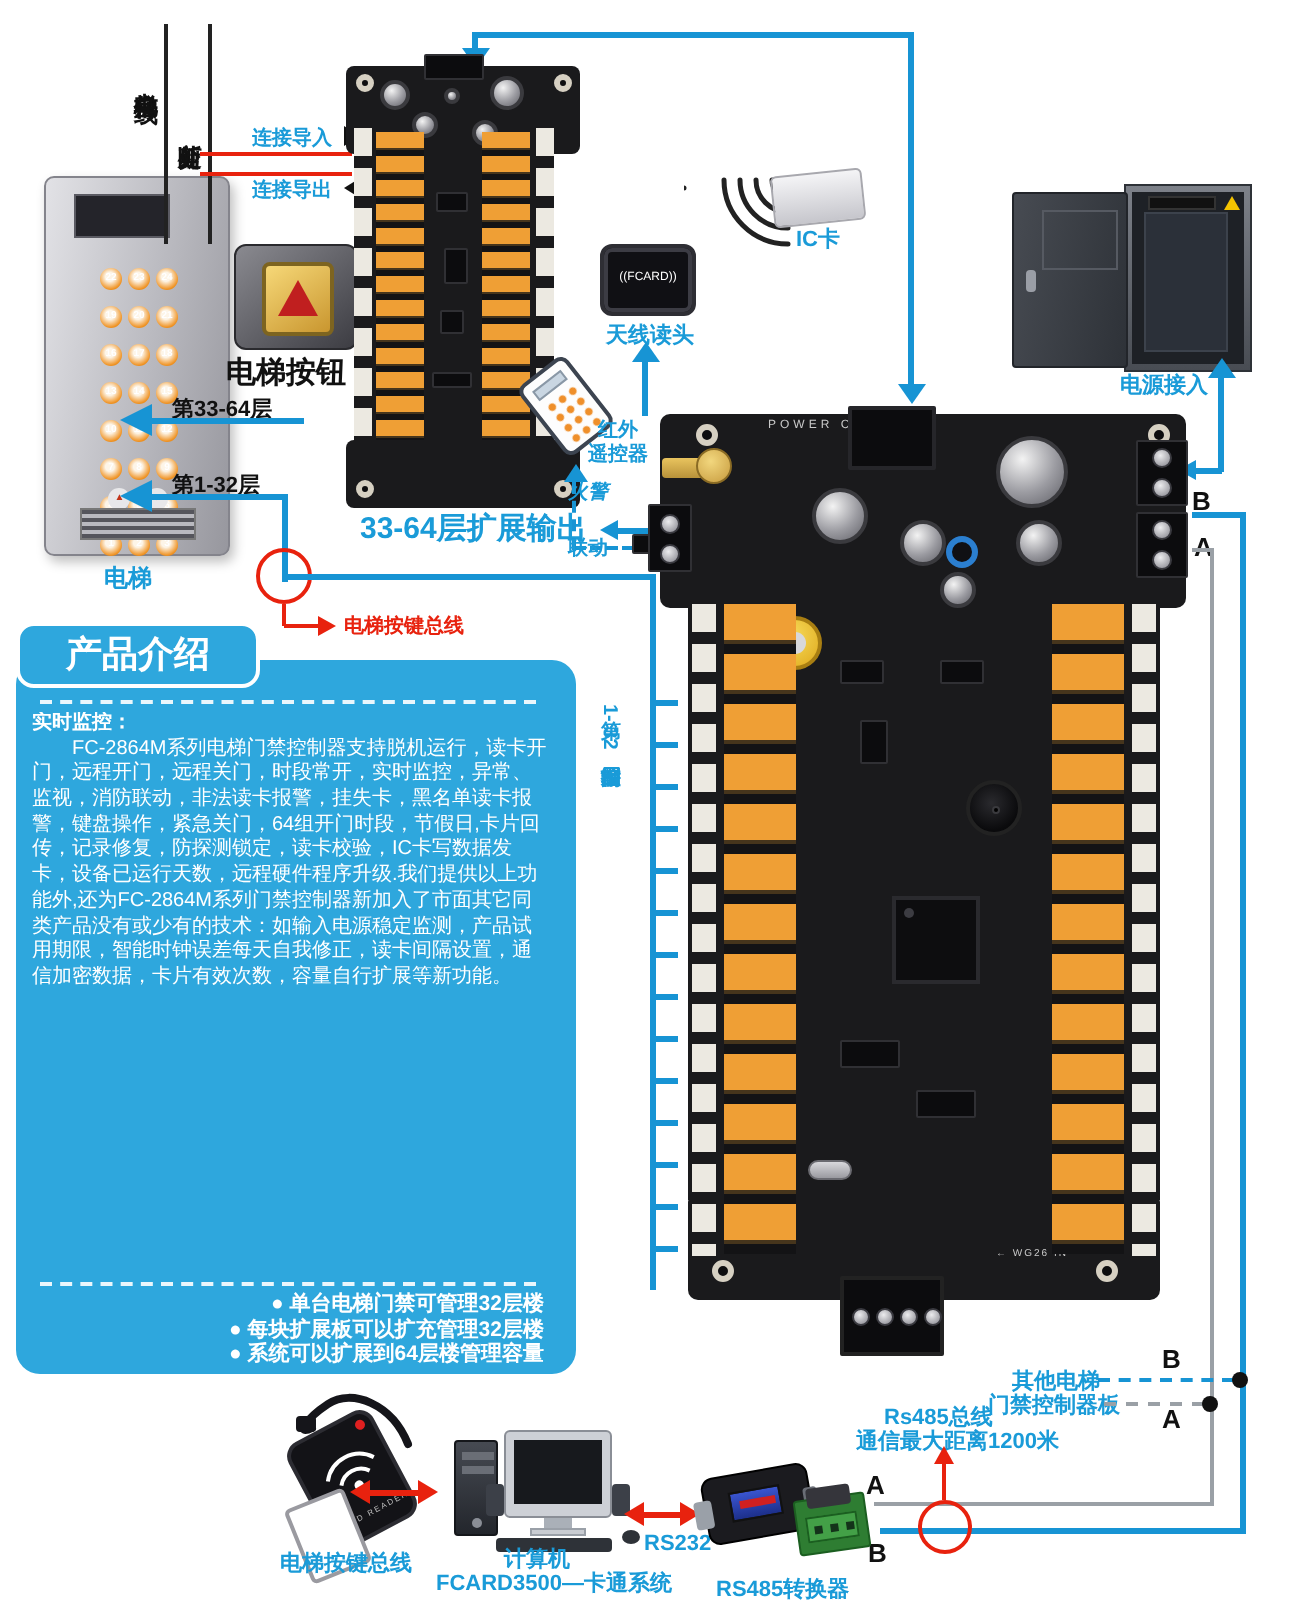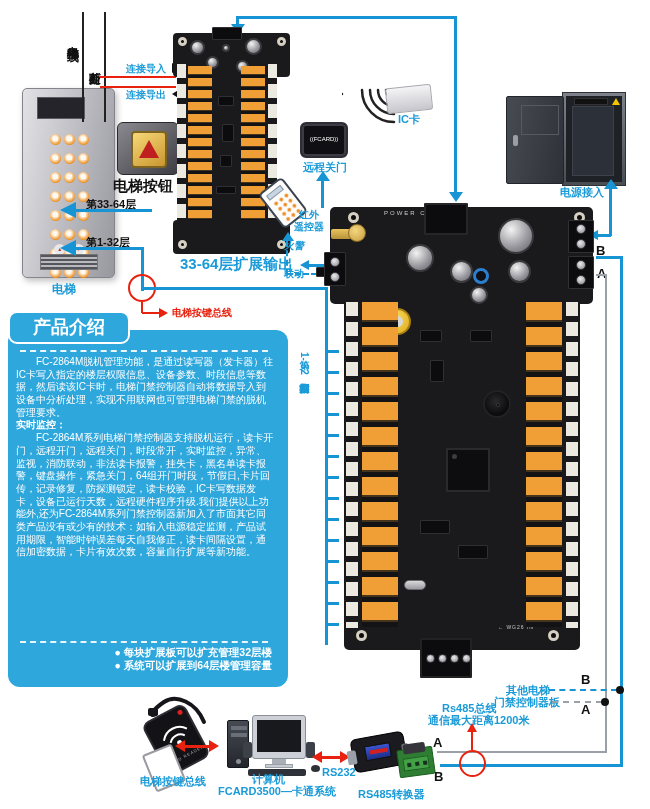--- a/index.html
+++ b/index.html
@@ -137,21 +137,21 @@
     <div class="icb" style="left:218px;top:96px;width:16px;height:10px;"></div>
     <div class="icb" style="left:222px;top:124px;width:12px;height:18px;"></div>
     <div class="icb" style="left:220px;top:155px;width:12px;height:12px;"></div>
     <div class="icb" style="left:216px;top:186px;width:20px;height:8px;"></div>
   </div>
   <div class="lb" style="left:180px;top:255px;font-size:15px;">33-64层扩展输出</div>
 
   <div class="abs" style="left:300px;top:122px;width:48px;height:36px;background:#101014;border:2px solid #2e2e34;border-radius:6px;color:#fff;font-size:6px;text-align:center;line-height:30px;box-shadow:inset 0 0 0 2px #3c3c44;">
     <span>((FCARD))</span>
   </div>
-  <div class="lb" style="left:303px;top:160px;">远程关门</div>
+  <div class="lb" style="left:303px;top:160px;">天线读头</div>
   <div class="line" style="left:321px;top:180px;width:3px;height:28px;"></div>
   <i class="tri" style="left:316px;top:171px;border-left:7px solid transparent;border-right:7px solid transparent;border-bottom:10px solid var(--blue);"></i>
 
   <svg class="abs" style="left:342px;top:84px;" width="54" height="56" viewBox="0 0 54 56">
     <path d="M42 4 A10 10 0 0 0 52 14" fill="none" stroke="#222" stroke-width="2.5" stroke-linecap="round" transform="translate(-52,-4) rotate(0)"></path>
     <path d="M44 6 A8 8 0 0 0 52 14" fill="none" stroke="#222" stroke-width="2.5" stroke-linecap="round"></path>
     <path d="M36 6 A16 16 0 0 0 52 22" fill="none" stroke="#222" stroke-width="2.5" stroke-linecap="round"></path>
     <path d="M28 6 A24 24 0 0 0 52 30" fill="none" stroke="#222" stroke-width="2.5" stroke-linecap="round"></path>
     <path d="M20 6 A32 32 0 0 0 52 38" fill="none" stroke="#222" stroke-width="2.5" stroke-linecap="round"></path>
   </svg>
@@ -280,26 +280,26 @@
   <i class="tri" style="left:467px;top:723px;border-left:5px solid transparent;border-right:5px solid transparent;border-bottom:9px solid var(--red);"></i>
   <div class="abs" style="left:459px;top:750px;width:27px;height:27px;border:2px solid var(--red);border-radius:50%;"></div>
 
   <div class="ba" style="left:433px;top:735px;">A</div>
   <div class="ba" style="left:434px;top:769px;">B</div>
 
   <div class="intro-box"></div>
   <div class="intro-tab">产品介绍</div>
   <div class="wdash" style="left:20px;top:350px;width:248px;"></div>
   <div class="intro-text">
-    <p>FC-2864M脱机管理功能，是通过读写器（发卡器）往IC卡写入指定的楼层权限信息、设备参数、时段信息等数据，然后读该IC卡时，电梯门禁控制器自动将数据导入到设备中分析处理，实现不用联网也可管理电梯门禁的脱机管理要求。</p>
     <p class="head">实时监控：</p>
     <p>FC-2864M系列电梯门禁控制器支持脱机运行，读卡开门，远程开门，远程关门，时段常开，实时监控，异常、监视，消防联动，非法读卡报警，挂失卡，黑名单读卡报警，键盘操作，紧急关门，64组开门时段，节假日,卡片回传，记录修复，防探测锁定，读卡校验，IC卡写数据发卡，设备已运行天数，远程硬件程序升级.我们提供以上功能外,还为FC-2864M系列门禁控制器新加入了市面其它同类产品没有或少有的技术：如输入电源稳定监测，产品试用期限，智能时钟误差每天自我修正，读卡间隔设置，通信加密数据，卡片有效次数，容量自行扩展等新功能。</p>
   </div>
   <div class="wdash" style="left:20px;top:641px;width:248px;"></div>
   <div class="bullets" id="bullets">
+      <div>●  单台电梯门禁可管理32层楼</div>
       <div>●  每块扩展板可以扩充管理32层楼</div>
       <div>●  系统可以扩展到64层楼管理容量</div>
     </div>
 
   <svg class="abs" style="left:146px;top:692px;" width="64" height="34" viewBox="0 0 64 34">
     <path d="M58 30 C 50 10, 30 2, 18 10 S 2 26, 10 22" fill="none" stroke="#15151a" stroke-width="4" stroke-linecap="round"></path>
     <rect x="2" y="16" width="10" height="8" rx="2" fill="#15151a"></rect>
   </svg>
   <div class="abs" style="left:152px;top:710px;width:48px;height:60px;background:#131317;border:2px solid #2c2c32;border-radius:8px;transform:rotate(-28deg);">
     <svg width="44" height="34" style="position:absolute;left:2px;top:6px;" viewBox="0 0 44 34">

